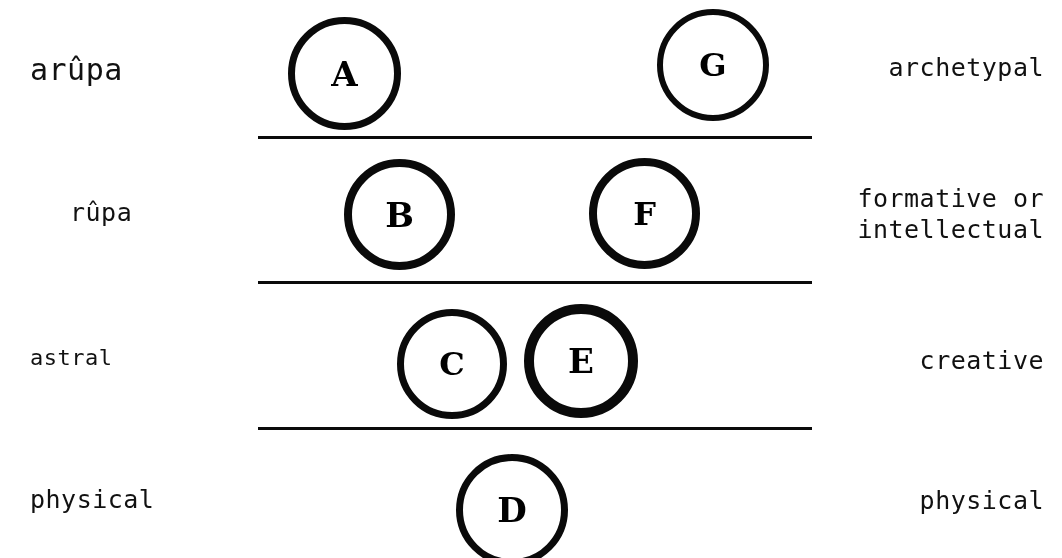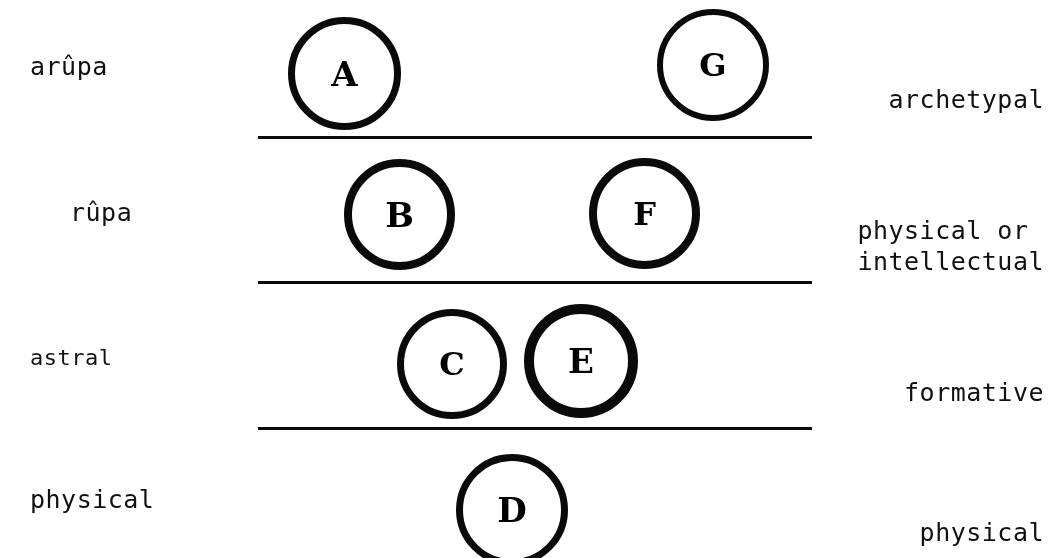--- a/index.html
+++ b/index.html
@@ -51,46 +51,46 @@
     position: absolute;
     font-family: "DejaVu Sans Mono", monospace;
     color: #111111;
     letter-spacing: 0.5px;
     white-space: pre-line;
   }
   .side-label.left {
     text-align: left;
   }
   .side-label.right {
-    margin-top: 32px;
+    text-align: right;
   }
 </style>
 </head>
 <body>
 
 <div id="diagram-root">
 
   <div id="dividers-layer">
       <div class="divider" style="left: 258px; top: 136px; width: 554px; height: 3px; background: rgb(10, 10, 10);"></div>
       <div class="divider" style="left: 258px; top: 281px; width: 554px; height: 3px; background: rgb(10, 10, 10);"></div>
       <div class="divider" style="left: 258px; top: 427px; width: 554px; height: 3px; background: rgb(10, 10, 10);"></div>
     </div>
 
   <div id="left-labels-layer">
-      <div class="side-label left" style="left: 30px; top: 52px; font-size: 25px;">arûpa</div>
+      <div class="side-label left" style="left: 30px; top: 52px; font-size: 30px;">arûpa</div>
       <div class="side-label left" style="left: 30px; top: 198px; font-size: 25px; margin-left: 40px;">rûpa</div>
       <div class="side-label left" style="left: 30px; top: 345px; font-size: 22px;">astral</div>
       <div class="side-label left" style="left: 30px; top: 485px; font-size: 25px;">physical</div>
     </div>
 
   <div id="right-labels-layer">
       <div class="side-label right" style="right: 18px; top: 52px; font-size: 25px; line-height: 1.25;">archetypal</div>
-      <div class="side-label right" style="right: 18px; top: 183px; font-size: 25px; line-height: 1.25;">physical or
+      <div class="side-label right" style="right: 18px; top: 183px; font-size: 25px; line-height: 1.25;">formative or
 intellectual</div>
-      <div class="side-label right" style="right: 18px; top: 345px; font-size: 25px; line-height: 1.25;">formative</div>
+      <div class="side-label right" style="right: 18px; top: 345px; font-size: 25px; line-height: 1.25;">creative</div>
       <div class="side-label right" style="right: 18px; top: 485px; font-size: 25px; line-height: 1.25;">physical</div>
     </div>
 
   <div id="circles-layer">
       <div class="node-circle" style="left: 288px; top: 17px; width: 113px; height: 113px; border-width: 7px; border-color: rgb(10, 10, 10);">
         <span class="node-label" style="font-size: 34px;">A</span>
       </div>
       <div class="node-circle" style="left: 657px; top: 9px; width: 112px; height: 112px; border-width: 6px; border-color: rgb(10, 10, 10);">
         <span class="node-label" style="font-size: 32px;">G</span>
       </div>

